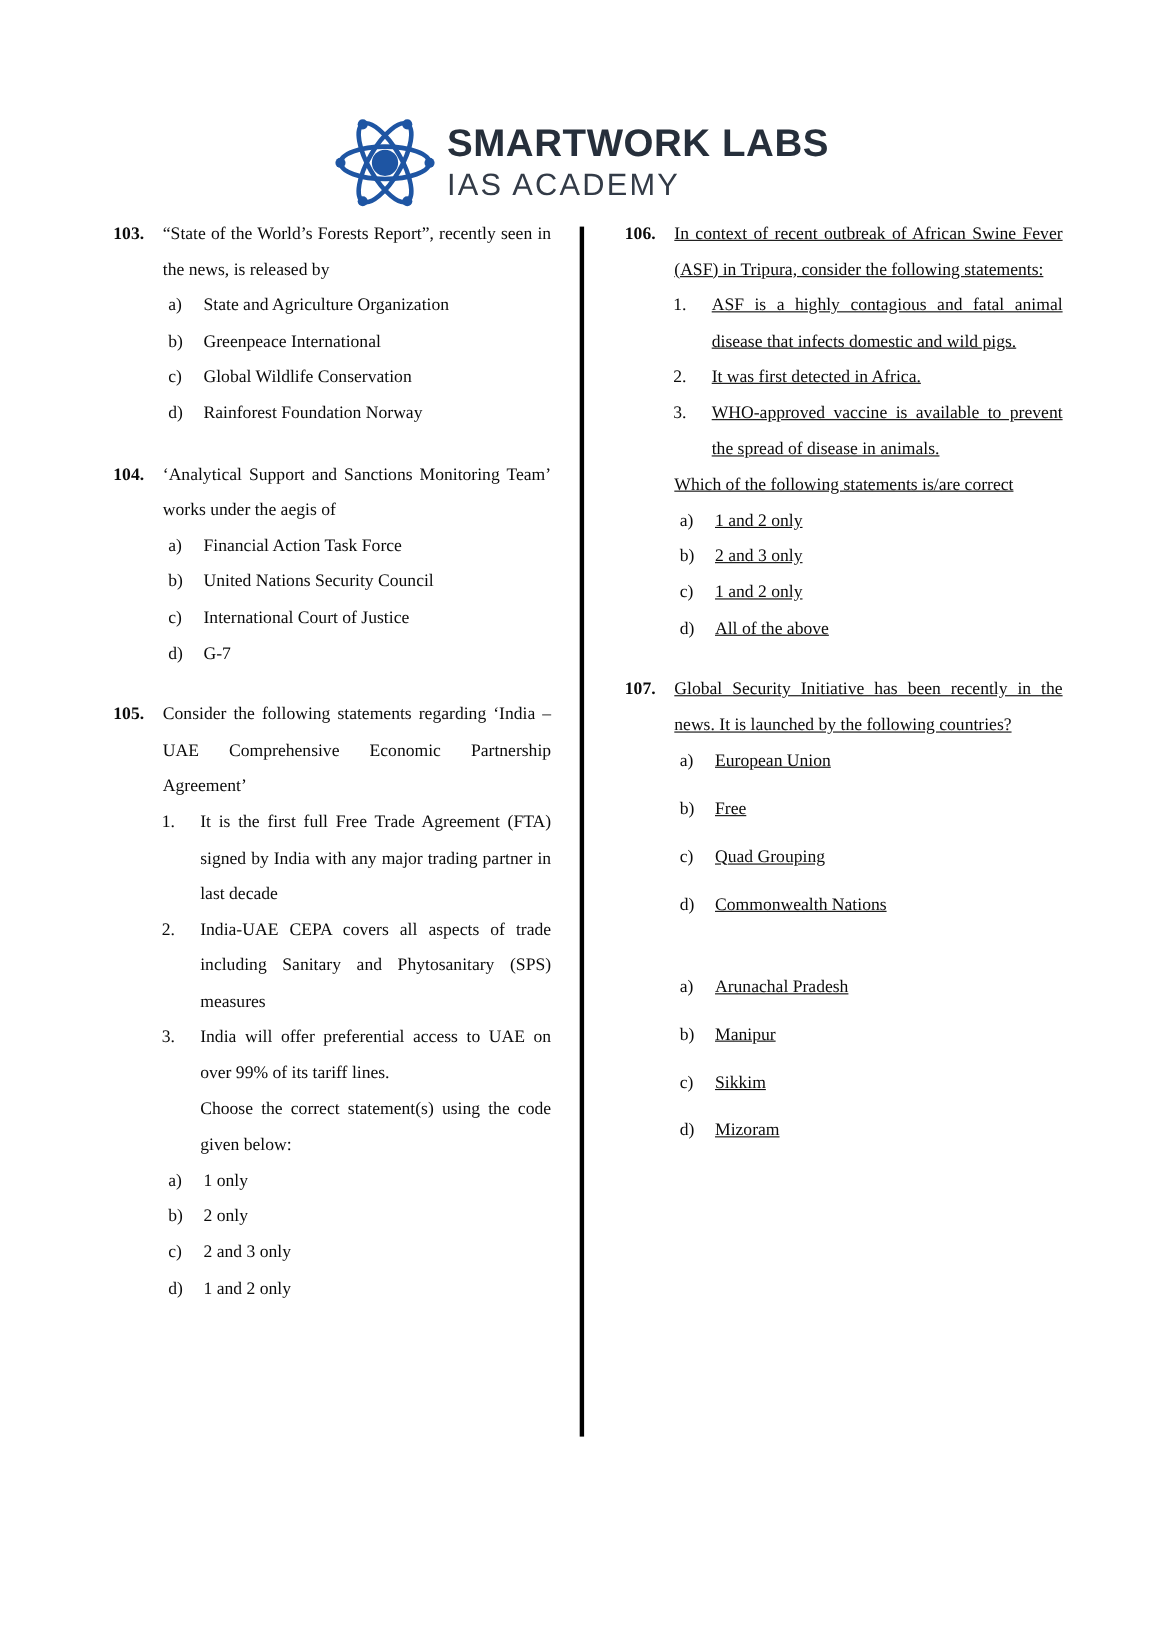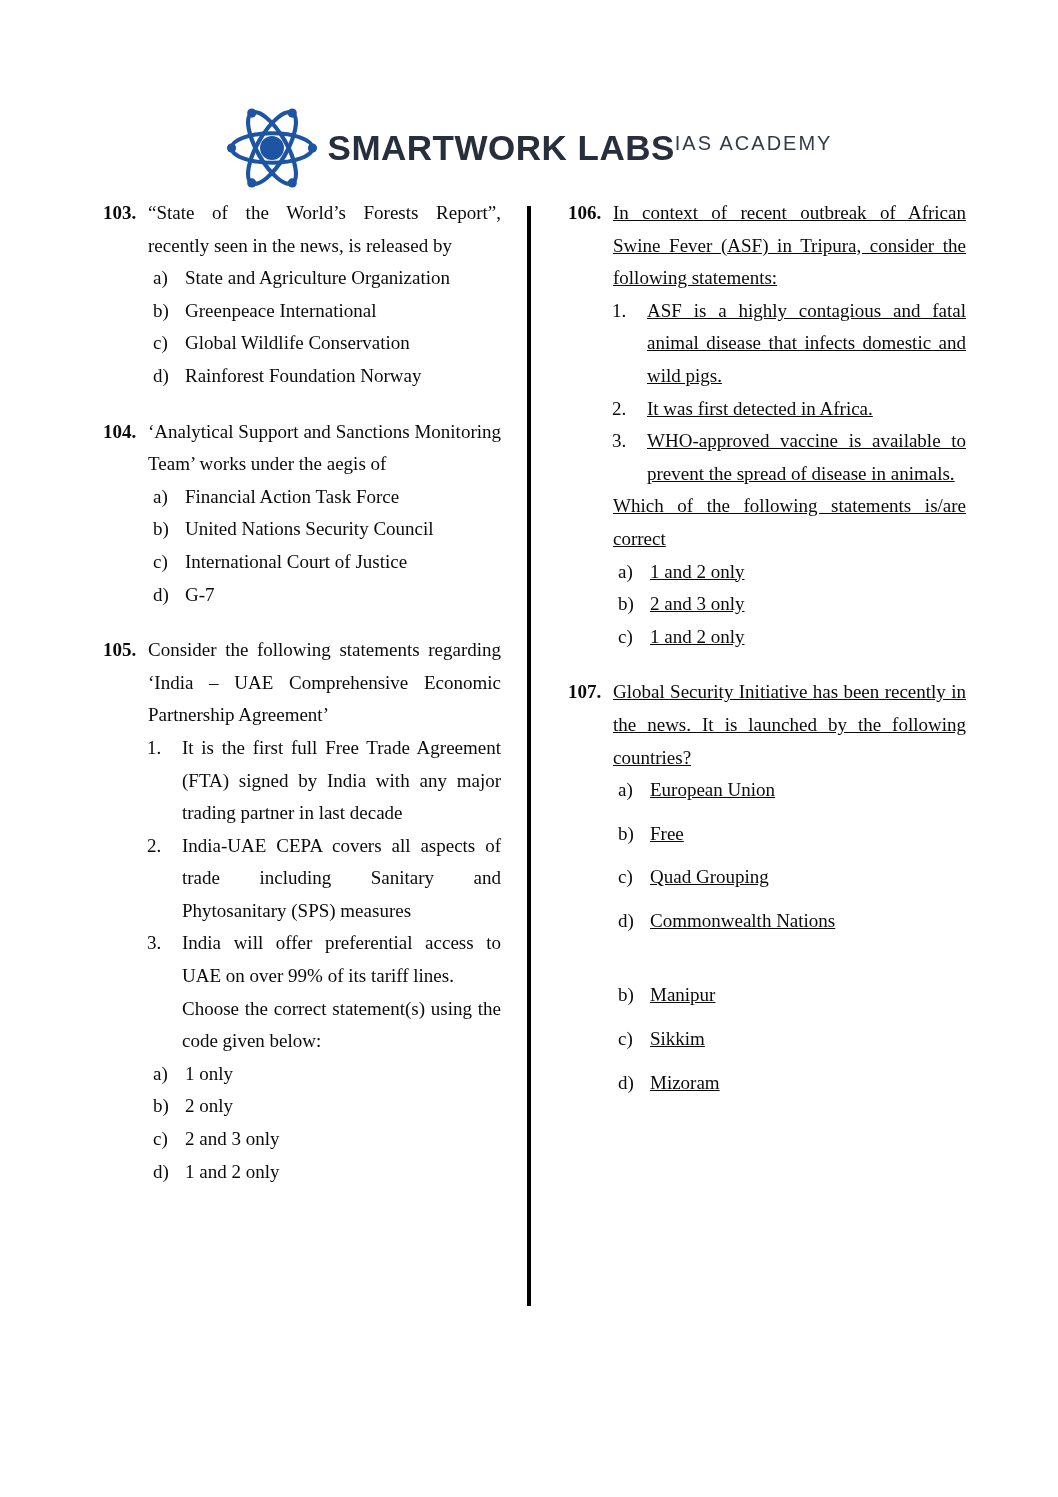--- a/index.html
+++ b/index.html
@@ -19,53 +19,53 @@
     position: absolute;
     top: 102px;
     left: 0;
     width: 100%;
     display: flex;
     justify-content: center;
     align-items: center;
     gap: 10px;
   }
   .atom { width: 92px; height: 92px; flex: 0 0 auto; }
-  .brand { display: flex; flex-direction: row; justify-content: center; }
+  .brand { display: flex; flex-direction: column; justify-content: center; }
   .brand-title {
     font-family: "Liberation Sans", sans-serif;
     font-weight: 700;
     font-size: 35px;
     letter-spacing: 0.5px;
     color: #262f3b;
     line-height: 1.05;
   }
   .brand-sub {
     font-family: "Liberation Sans", sans-serif;
     font-weight: 400;
-    font-size: 20px;
+    font-size: 28px;
     letter-spacing: 2px;
     color: #333b47;
     line-height: 1.05;
     margin-top: 3px;
   }
 
   
   .divider {
     position: absolute;
     left: 527px;
     top: 206px;
     width: 4px;
     height: 1100px;
     background: #000000;
   }
   .col {
     position: absolute;
     top: 197px;
     width: 398px;
-    font-size: 19px;
+    font-size: 16px;
     line-height: 32.6px;
     text-align: justify;
   }
   .col-left  { left: 103px; }
   .col-right { left: 568px; text-decoration: underline; }
 
   .question + .question { margin-top: 23px; }
   .question.mt-lg { margin-top: 42px; }
 
   .q-head { padding-left: 45px; text-indent: -45px; }
@@ -158,35 +158,37 @@
       <div class="statements">
         <div class="statement"><span class="st-label">1.</span><span class="st-text">ASF is a highly contagious and fatal animal disease that infects domestic and wild pigs.</span></div>
         <div class="statement"><span class="st-label">2.</span><span class="st-text">It was first detected in Africa.</span></div>
         <div class="statement"><span class="st-label">3.</span><span class="st-text">WHO-approved vaccine is available to prevent the spread of disease in animals.</span></div>
       </div>
       <div class="q-note">Which of the following statements is/are correct</div>
       <div class="options">
         <div class="option"><span class="opt-label">a)</span><span class="opt-text">1 and 2 only</span></div>
         <div class="option"><span class="opt-label">b)</span><span class="opt-text">2 and 3 only</span></div>
         <div class="option"><span class="opt-label">c)</span><span class="opt-text">1 and 2 only</span></div>
+        <div class="option"><span class="opt-label">d)</span><span class="opt-text">All of the above</span></div>
       </div>
     </article>
 
     <article class="question">
       <div class="q-head"><span class="q-num">107.</span><span class="q-text">Global Security Initiative has been recently in the news. It is launched by the following countries?</span></div>
       <div class="options spaced">
         <div class="option"><span class="opt-label">a)</span><span class="opt-text">European Union</span></div>
         <div class="option"><span class="opt-label">b)</span><span class="opt-text">Free</span></div>
         <div class="option"><span class="opt-label">c)</span><span class="opt-text">Quad Grouping</span></div>
         <div class="option"><span class="opt-label">d)</span><span class="opt-text">Commonwealth Nations</span></div>
       </div>
     </article>
 
     <article class="question mt-lg">
       <div class="options spaced">
+        <div class="option"><span class="opt-label">a)</span><span class="opt-text">Arunachal Pradesh</span></div>
         <div class="option"><span class="opt-label">b)</span><span class="opt-text">Manipur</span></div>
         <div class="option"><span class="opt-label">c)</span><span class="opt-text">Sikkim</span></div>
         <div class="option"><span class="opt-label">d)</span><span class="opt-text">Mizoram</span></div>
       </div>
     </article>
 
   </div>
 
 </div>
 

